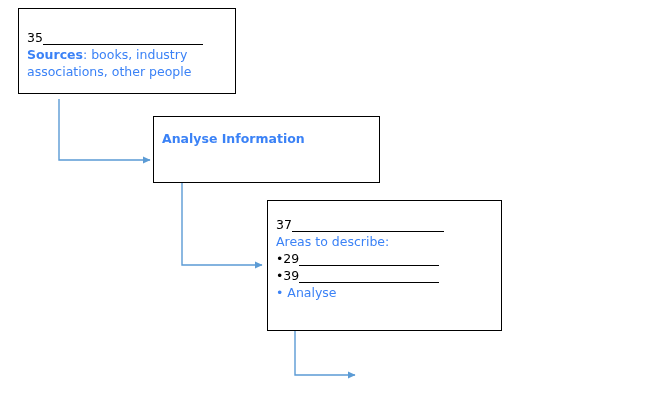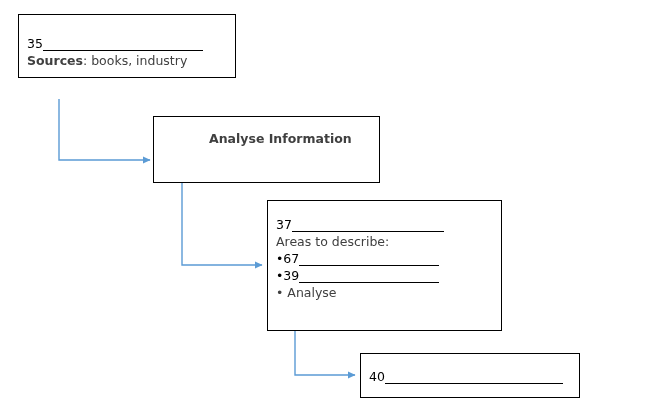--- a/index.html
+++ b/index.html
@@ -28,30 +28,29 @@
   }
   .node-body {
     position: absolute;
     left: 8px;
     right: 4px;
   }
   .line {
     font-size: 12.5px;
     line-height: 17px;
     white-space: nowrap;
-    color: #404040;
+    color: #3b82f6;
   }
   .line.bold-lead b {
     font-weight: bold;
   }
   .line.title {
     font-weight: bold;
     font-size: 12.5px;
     line-height: 17px;
-    margin-left: 47px;
   }
   
   .blank-row {
     display: flex;
     align-items: flex-end;
     line-height: 17px;
   }
   .blank-row .lbl {
     font-size: 12.5px;
     line-height: 17px;
@@ -84,59 +83,52 @@
       </marker>
     </defs>
 
     <polyline points="59,99 59,160 150,160" fill="none" stroke="#5B9BD5" stroke-width="1.4" marker-end="url(#arrowhead)"></polyline>
 
     <polyline points="182,183 182,265 262,265" fill="none" stroke="#5B9BD5" stroke-width="1.4" marker-end="url(#arrowhead)"></polyline>
 
     <polyline points="295,331 295,375 355,375" fill="none" stroke="#5B9BD5" stroke-width="1.4" marker-end="url(#arrowhead)"></polyline>
   </svg>
 
-  <div class="node" style="left:18px; top:14px; width:218px; height:64px;">
+  <div class="node" style="left:18px; top:8px; width:218px; height:86px;">
     <div class="node-body" style="top:20px;">
       <div class="blank-row">
         <span class="lbl">35</span>
         <span class="rule" style="width:160px;"></span>
       </div>
       <div class="line bold-lead">
         <b>Sources</b><span>: books, industry</span>
       </div>
+      <div class="line">associations, other people</div>
     </div>
   </div>
 
   <div class="node" style="left:153px; top:116px; width:227px; height:67px;">
     <div class="node-body" style="top:13px;">
       <div class="line title">Analyse Information</div>
     </div>
   </div>
 
   <div class="node" style="left:267px; top:200px; width:235px; height:131px;padding-left:24px;">
     <div class="node-body" style="top:15px;">
       <div class="blank-row">
         <span class="lbl">37</span>
         <span class="rule" style="width:152px;"></span>
       </div>
       <div class="line">Areas to describe:</div>
       <div class="blank-row">
-        <span class="lbl">•67</span>
+        <span class="lbl">•29</span>
         <span class="rule" style="width:140px;"></span>
       </div>
       <div class="blank-row">
         <span class="lbl">•39</span>
         <span class="rule" style="width:140px;"></span>
       </div>
       <div class="line">• Analyse</div>
     </div>
   </div>
 
-  <div class="node" style="left:360px; top:353px; width:220px; height:45px;">
-    <div class="node-body" style="top:14px;">
-      <div class="blank-row">
-        <span class="lbl">40</span>
-        <span class="rule" style="width:178px;"></span>
-      </div>
-    </div>
-  </div>
 
 </div>
 
 </body></html>

